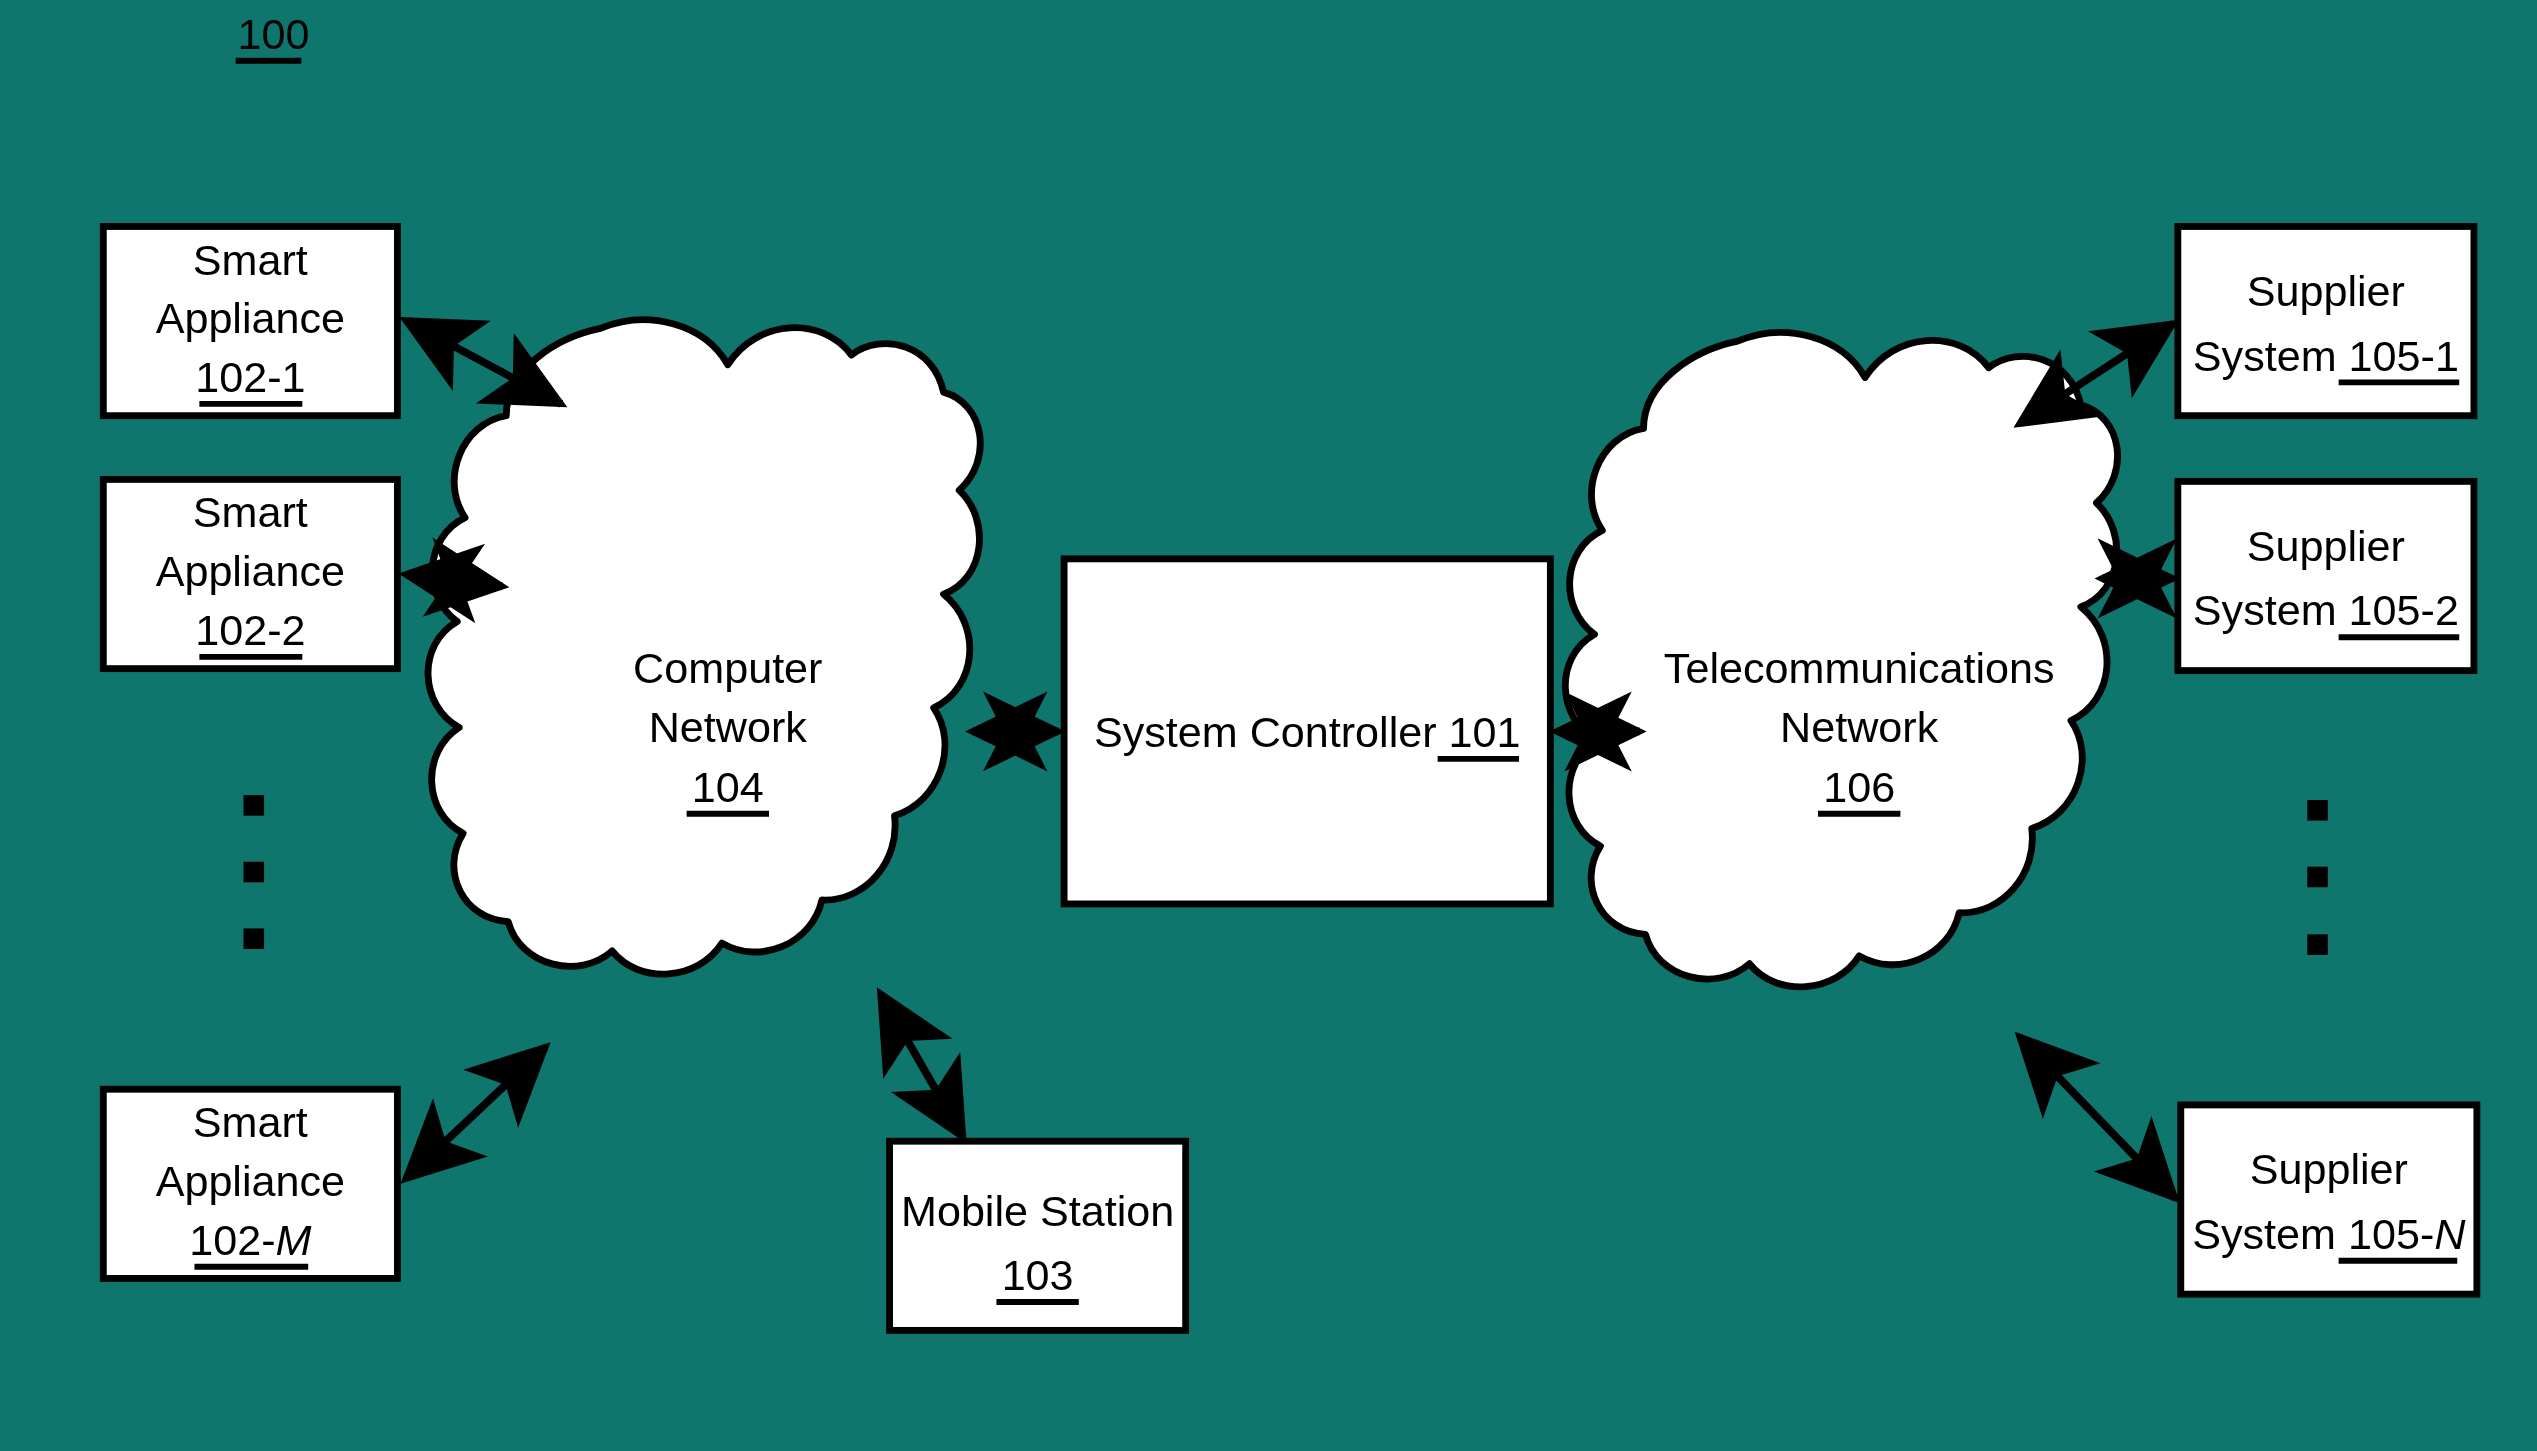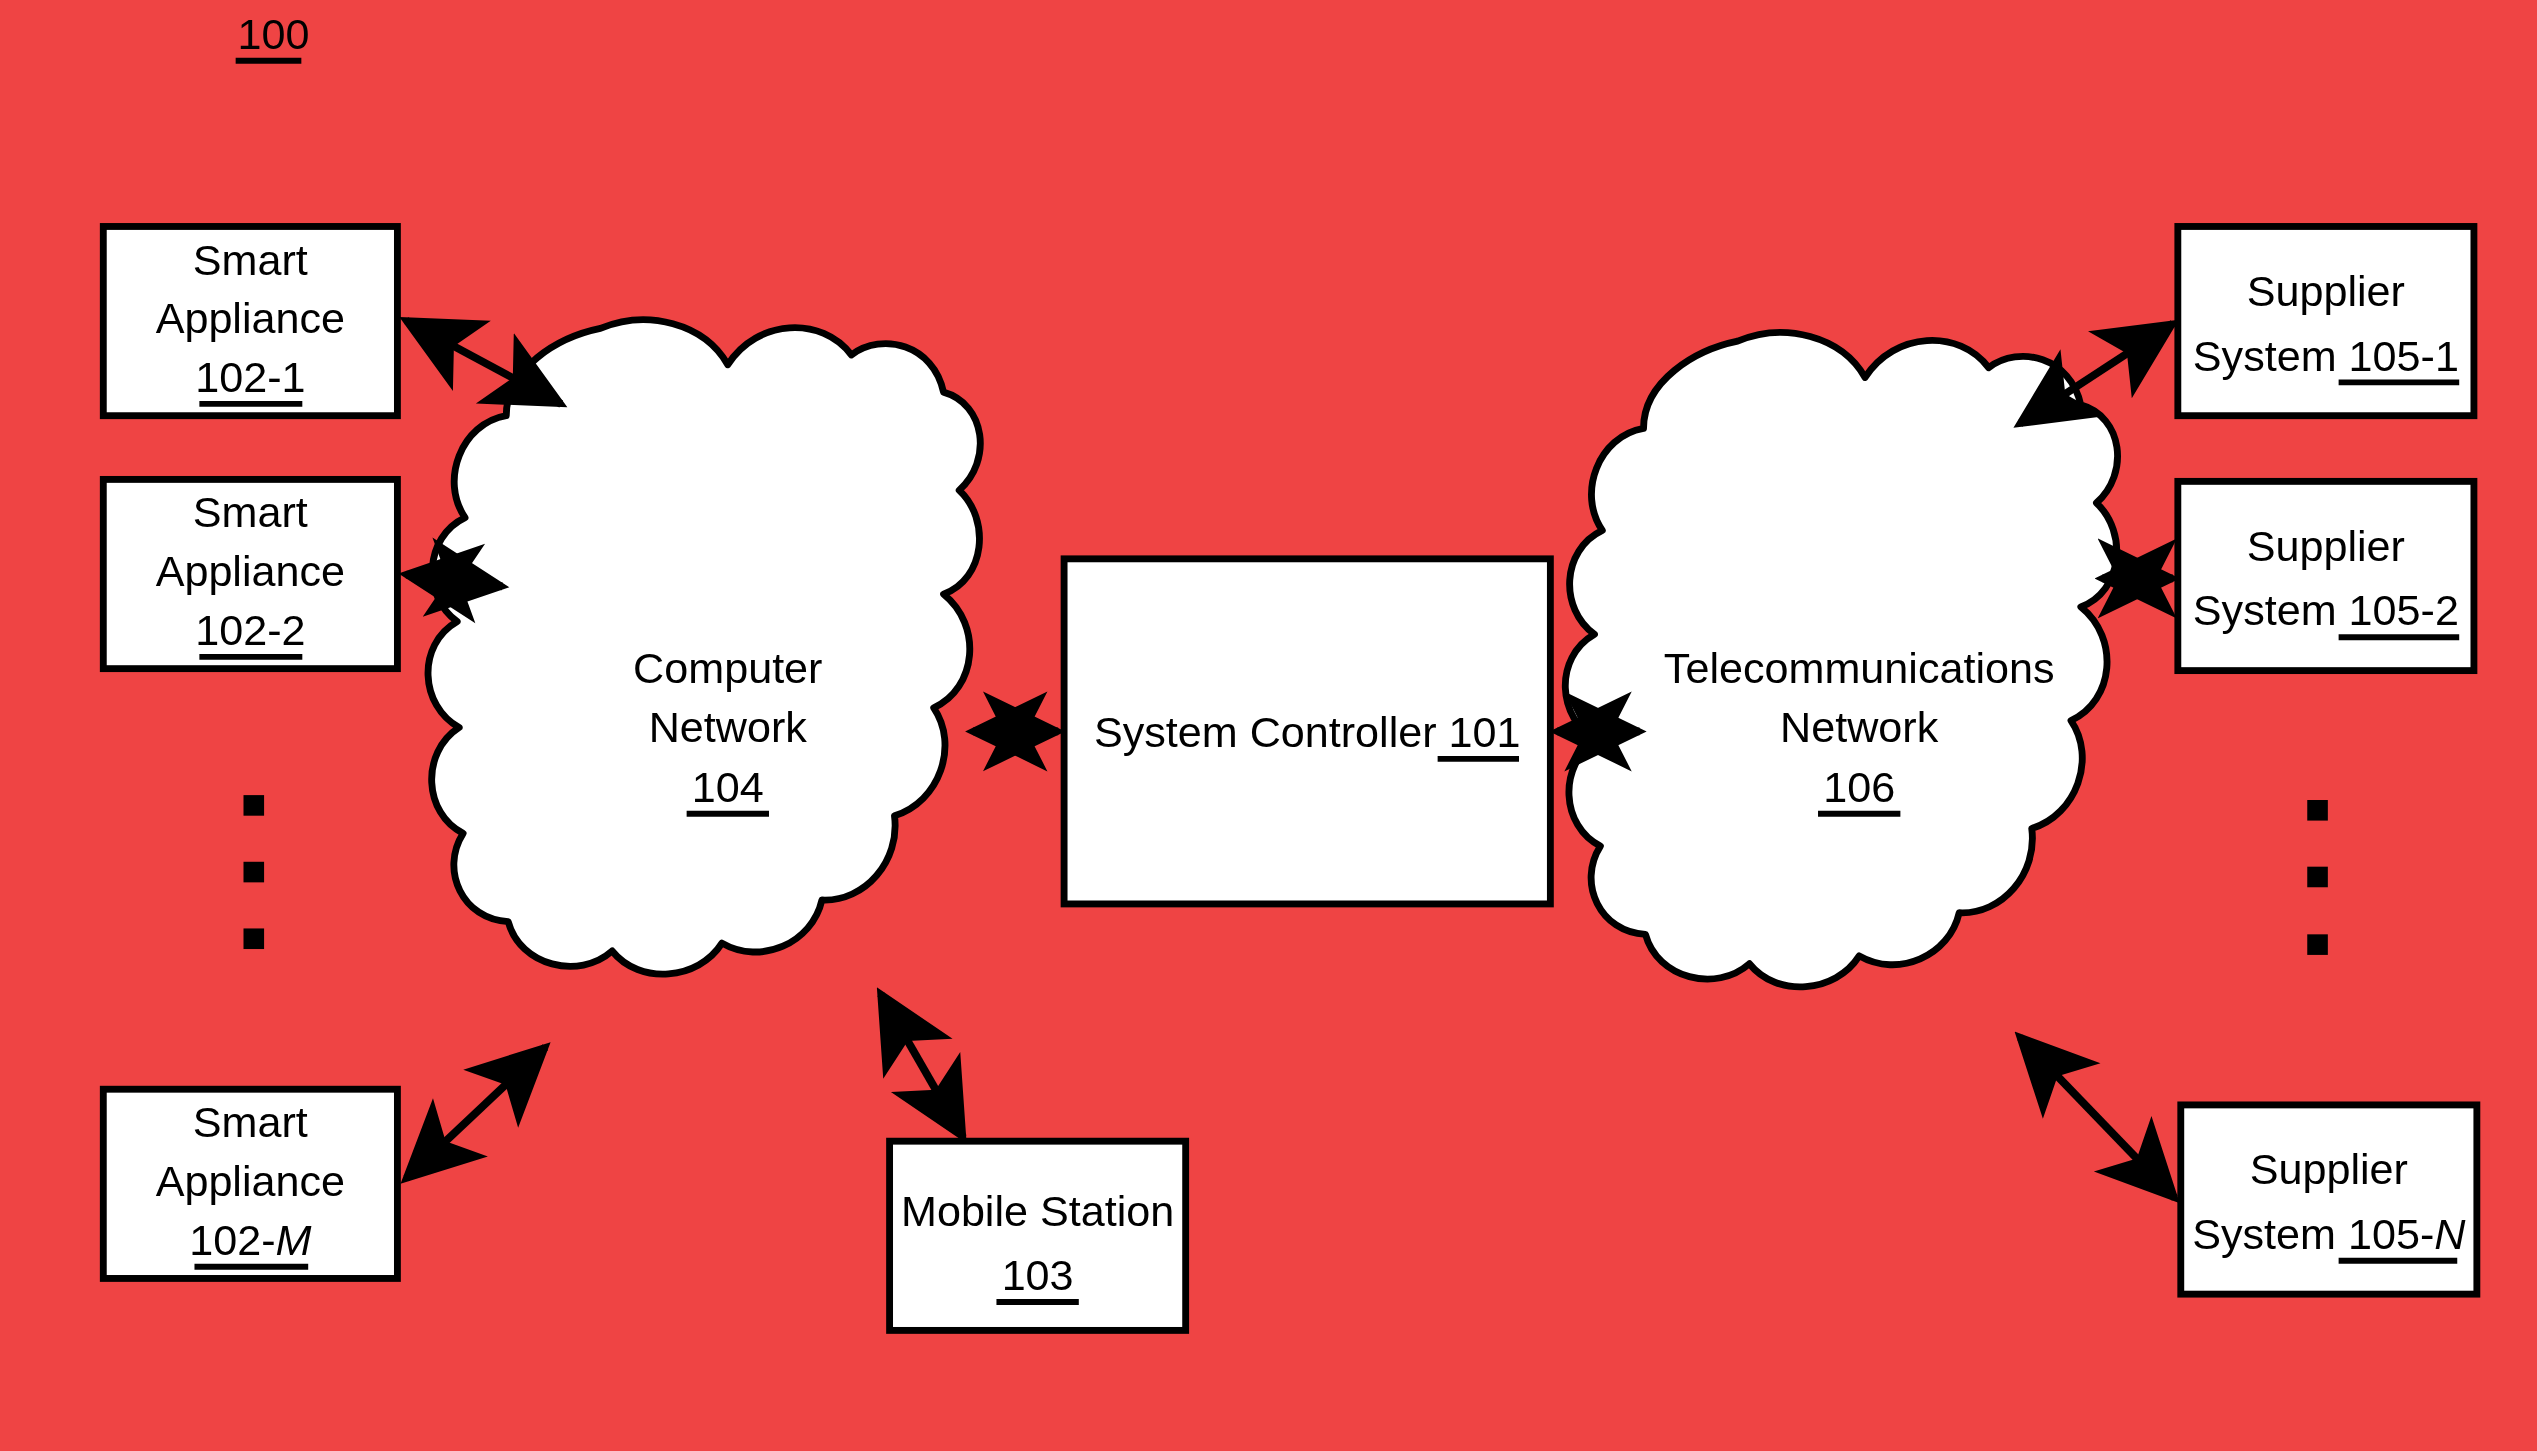--- a/index.html
+++ b/index.html
@@ -11,21 +11,21 @@
     width: 2538px;
     height: 1451px;
     font-family: "Liberation Sans", sans-serif;
     color: #000000;
     overflow: hidden;
   }
   #figure-root {
     position: relative;
     width: 2538px;
     height: 1451px;
-    background: #ef4444;
+    background: #0f766e;
   }
   svg.diagram {
     position: absolute;
     left: 0;
     top: 0;
     width: 2538px;
     height: 1451px;
     display: block;
   }
   .node-box {

